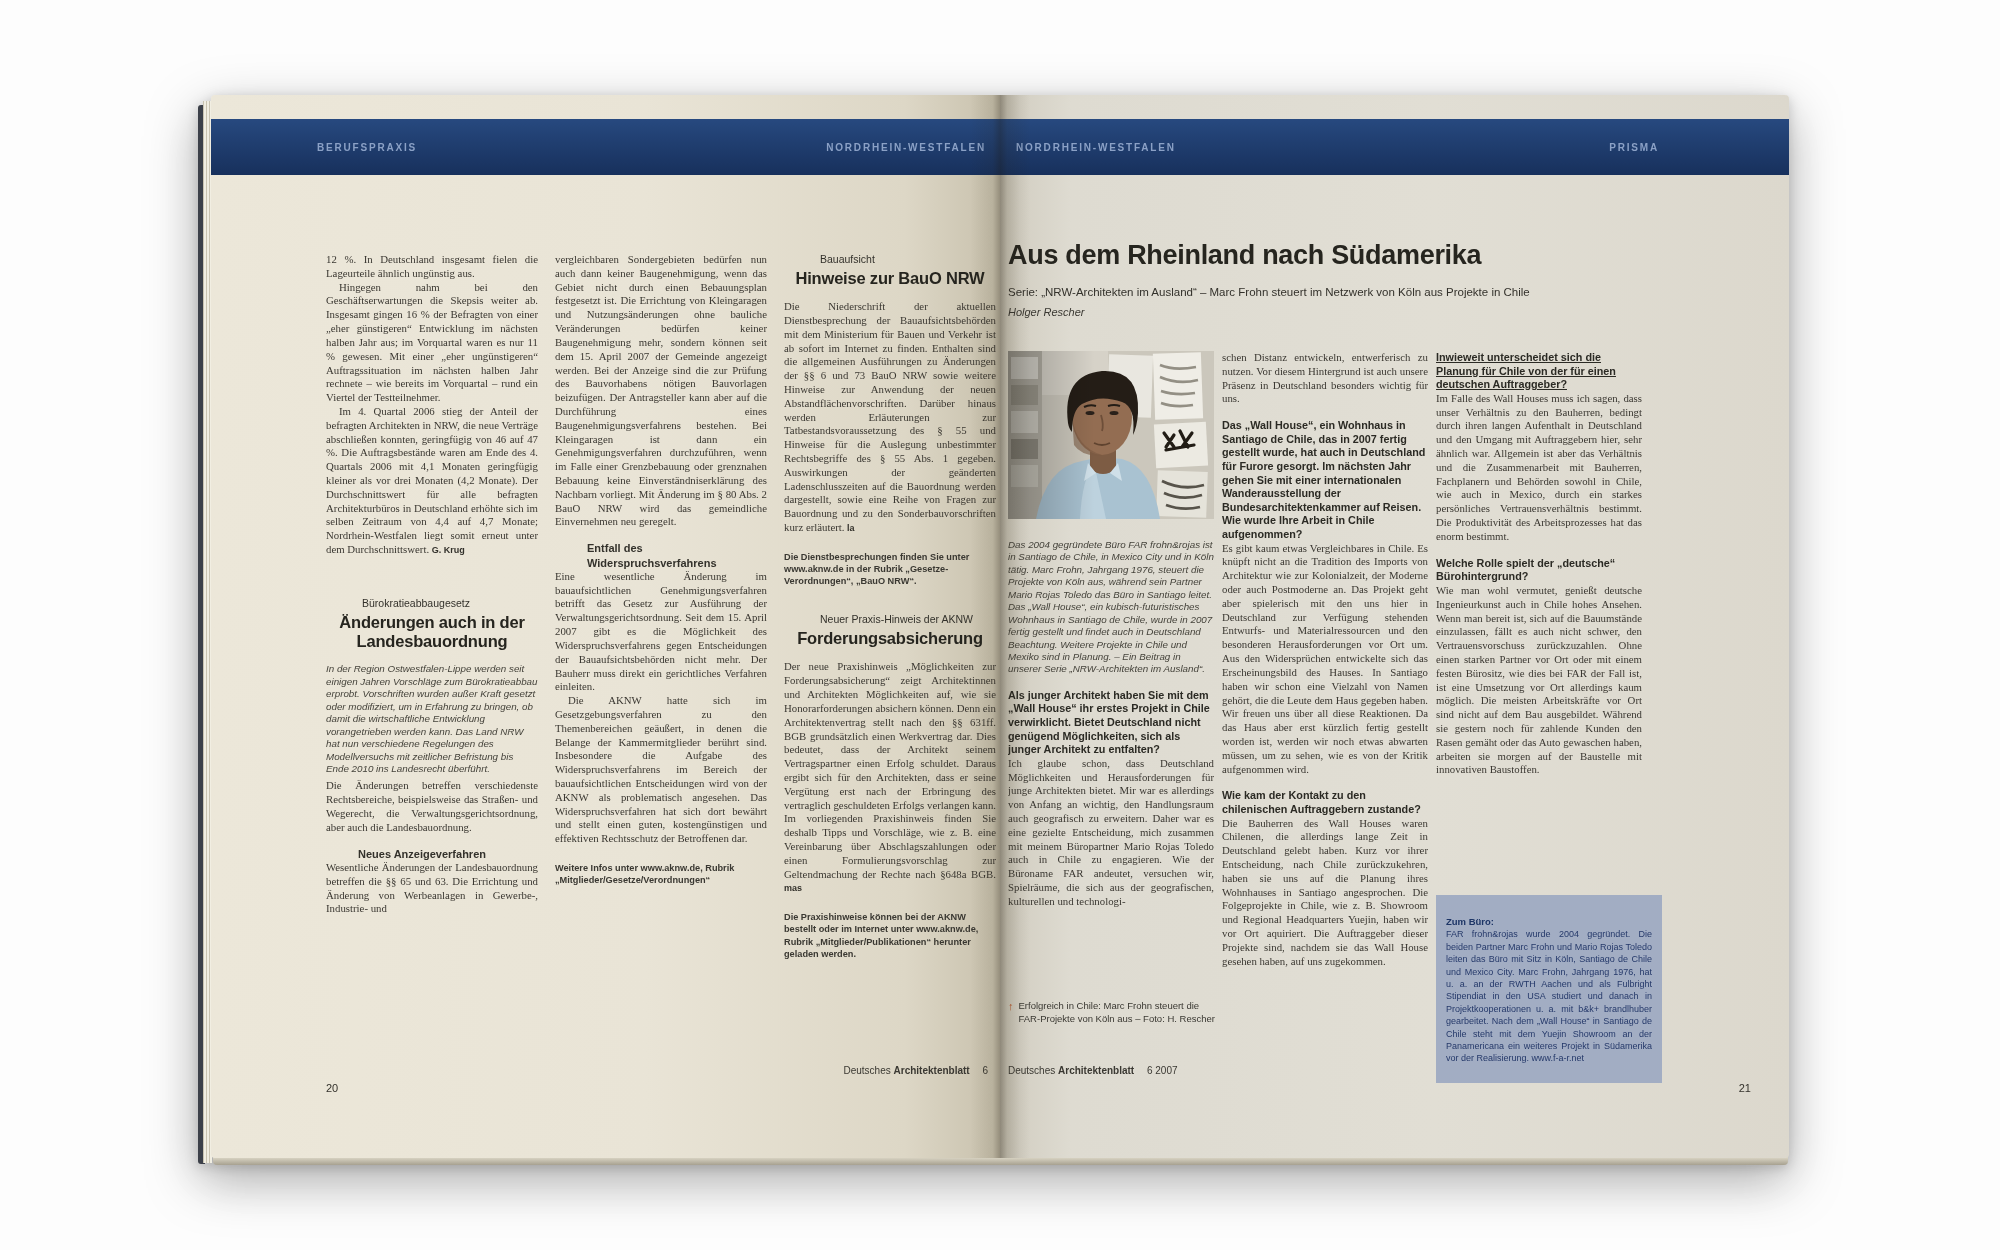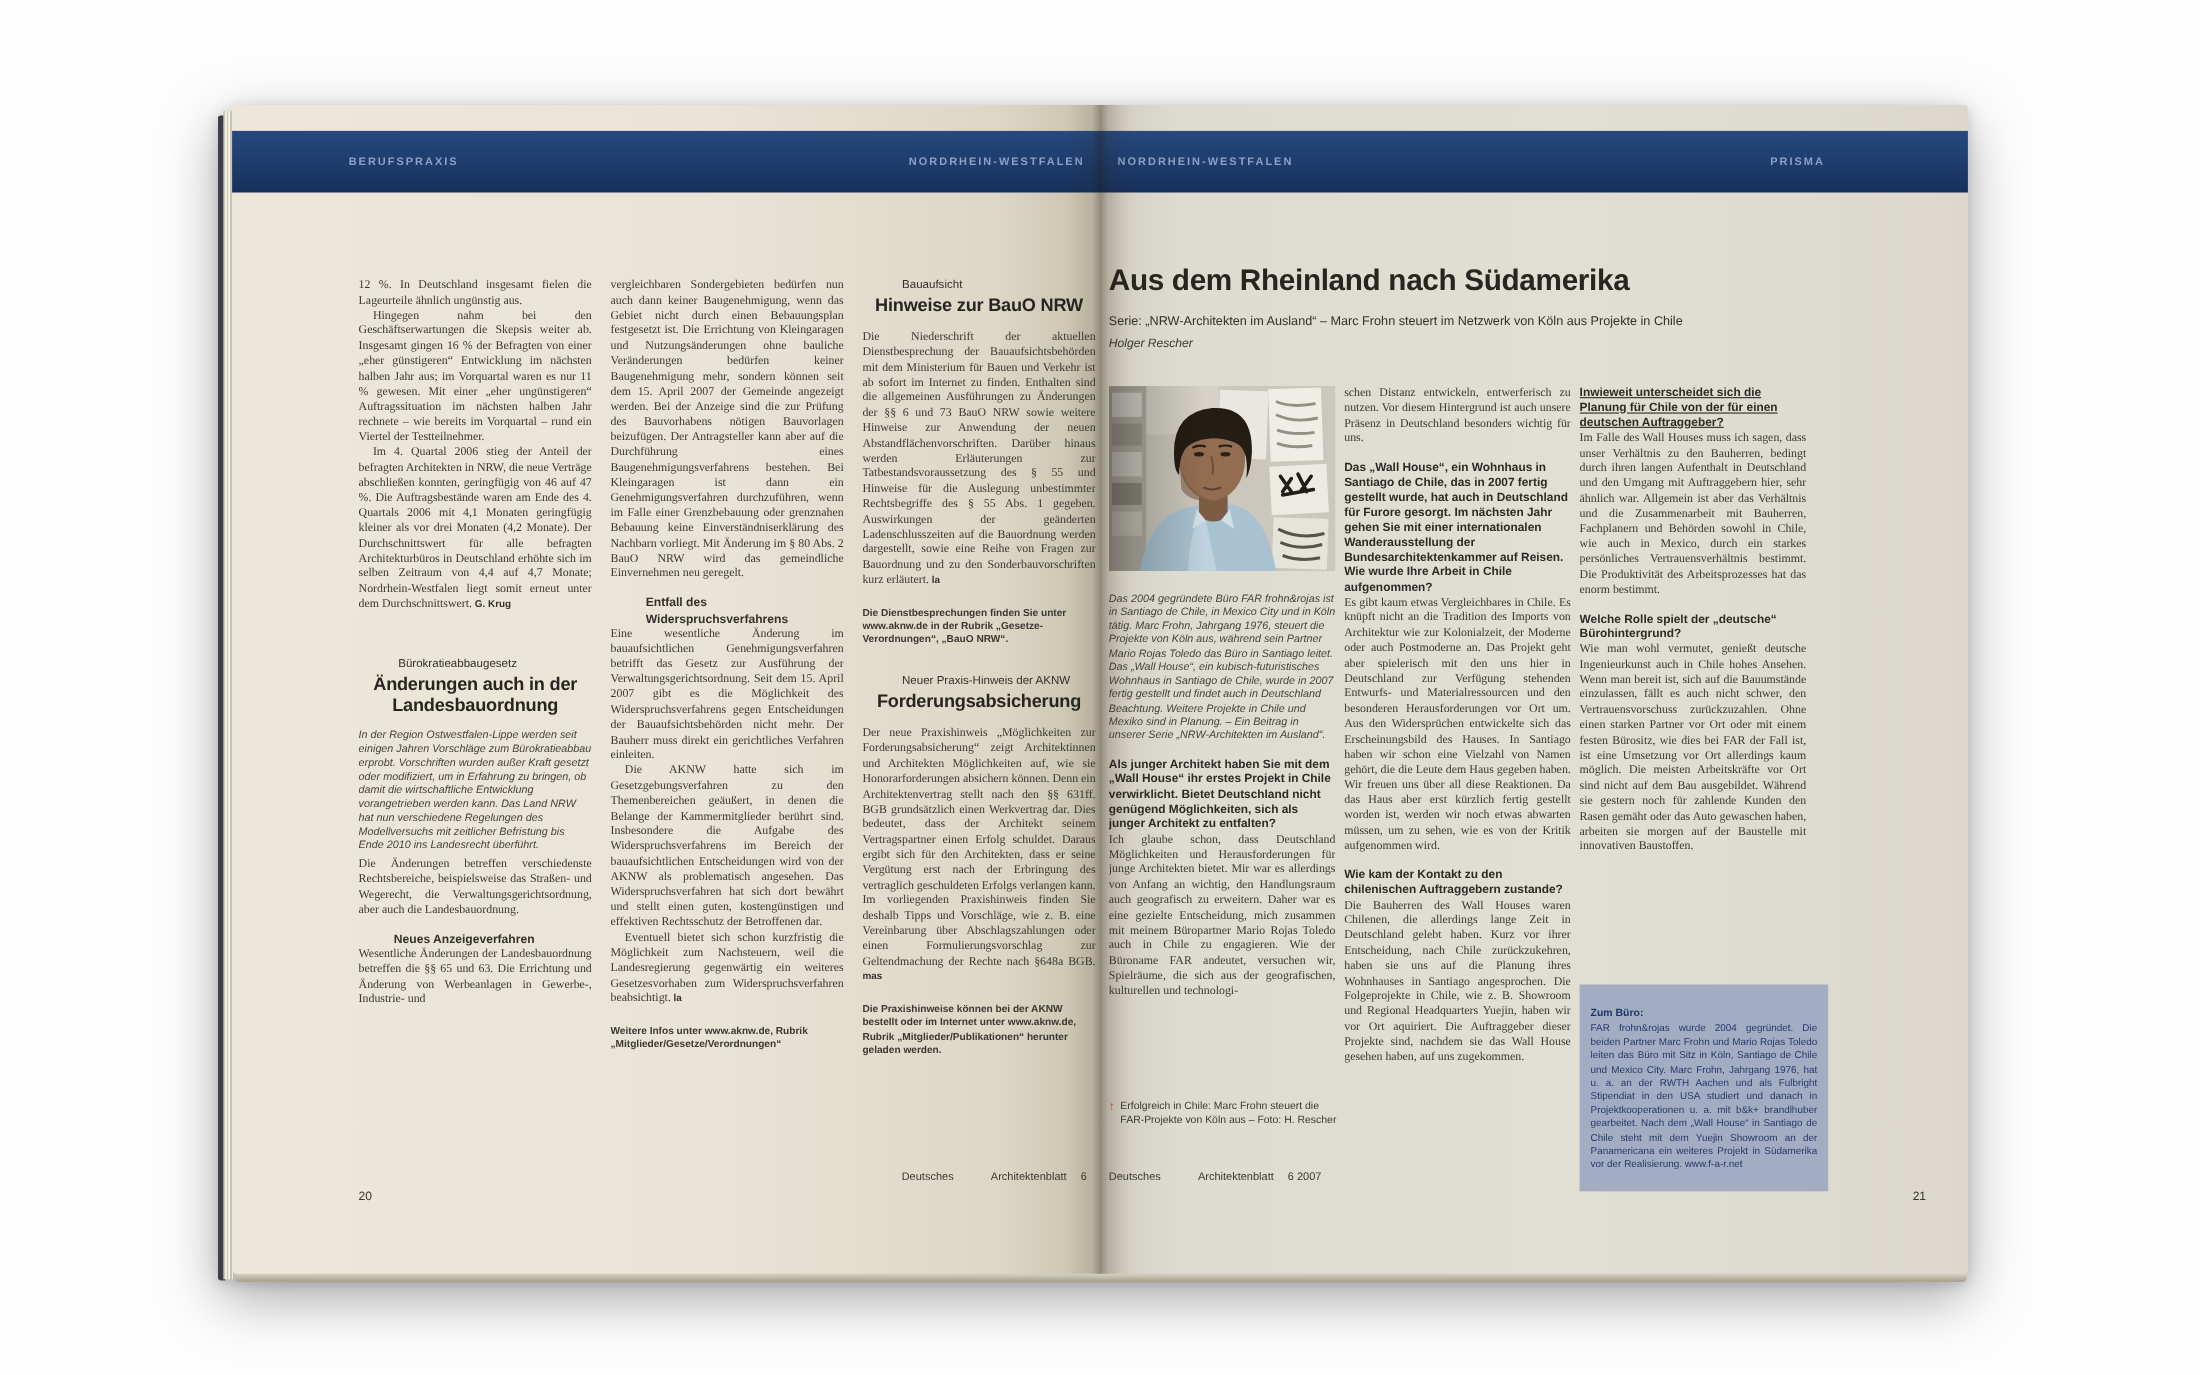--- a/index.html
+++ b/index.html
@@ -83,21 +83,21 @@
   
   .infobox{
     position:absolute;left:436px;top:800px;width:206px;height:148px;
     background:#a2adc3;padding:20px 10px;overflow:hidden;
   }
   .infobox-title{font:bold 9.5px/1.4 "Liberation Sans",sans-serif;color:#1d3566;}
   .infobox-text{font:9px/1.38 "Liberation Sans",sans-serif;color:#25396a;text-align:justify;}
 
   
   .footer{position:absolute;bottom:82px;font:10px "Liberation Sans",sans-serif;color:#3a3832;white-space:nowrap;}
-  .footer b{font-weight:normal;margin-left:31px;}
+  .footer b{font-weight:bold;}
   .footer .issue{margin-left:10px;}
   .footer-left{right:12px;}
   .footer-right{left:8px;}
   .pageno{position:absolute;font:11px "Liberation Sans",sans-serif;color:#33312b;}
   .pageno-left{left:115px;bottom:64px;}
   .pageno-right{right:38px;bottom:64px;}
 </style>
 </head>
 <body>
 
@@ -120,21 +120,20 @@
         <div class="b-lead">In der Region Ostwestfalen-Lippe werden seit einigen Jahren Vorschläge zum Bürokratieabbau erprobt. Vorschriften wurden außer Kraft gesetzt oder modifiziert, um in Erfahrung zu bringen, ob damit die wirtschaftliche Entwicklung vorangetrieben werden kann. Das Land NRW hat nun verschiedene Regelungen des Modellversuchs mit zeitlicher Befristung bis Ende 2010 ins Landesrecht überführt.</div>
         <div class="b-p">Die Änderungen betreffen verschiedenste Rechtsbereiche, beispielsweise das Straßen- und Wegerecht, die Verwaltungsgerichtsordnung, aber auch die Landesbauordnung.</div>
         <div class="b-subhead">Neues Anzeigeverfahren</div>
         <div class="b-p">Wesentliche Änderungen der Landesbauordnung betreffen die §§ 65 und 63. Die Errichtung und Änderung von Werbeanlagen in Gewerbe-, Industrie- und</div>
       </div>
     <div class="col lp-col lp-c2">
         <div class="b-p">vergleichbaren Sondergebieten bedürfen nun auch dann keiner Baugenehmigung, wenn das Gebiet nicht durch einen Bebauungsplan festgesetzt ist. Die Errichtung von Kleingaragen und Nutzungsänderungen ohne bauliche Veränderungen bedürfen keiner Baugenehmigung mehr, sondern können seit dem 15. April 2007 der Gemeinde angezeigt werden. Bei der Anzeige sind die zur Prüfung des Bauvorhabens nötigen Bauvorlagen beizufügen. Der Antragsteller kann aber auf die Durchführung eines Baugenehmigungsverfahrens bestehen. Bei Kleingaragen ist dann ein Genehmigungsverfahren durchzuführen, wenn im Falle einer Grenzbebauung oder grenznahen Bebauung keine Einverständniserklärung des Nachbarn vorliegt. Mit Änderung im § 80 Abs. 2 BauO NRW wird das gemeindliche Einvernehmen neu geregelt.</div>
         <div class="b-subhead">Entfall des Widerspruchsverfahrens</div>
         <div class="b-p">Eine wesentliche Änderung im bauaufsichtlichen Genehmigungsverfahren betrifft das Gesetz zur Ausführung der Verwaltungsgerichtsordnung. Seit dem 15. April 2007 gibt es die Möglichkeit des Widerspruchsverfahrens gegen Entscheidungen der Bauaufsichtsbehörden nicht mehr. Der Bauherr muss direkt ein gerichtliches Verfahren einleiten.</div>
         <div class="b-p indent">Die AKNW hatte sich im Gesetzgebungsverfahren zu den Themenbereichen geäußert, in denen die Belange der Kammermitglieder berührt sind. Insbesondere die Aufgabe des Widerspruchsverfahrens im Bereich der bauaufsichtlichen Entscheidungen wird von der AKNW als problematisch angesehen. Das Widerspruchsverfahren hat sich dort bewährt und stellt einen guten, kostengünstigen und effektiven Rechtsschutz der Betroffenen dar.</div>
-        <div class="b-p indent">Eventuell bietet sich schon kurzfristig die Möglichkeit zum Nachsteuern, weil die Landesregierung gegenwärtig ein weiteres Gesetzesvorhaben zum Widerspruchsverfahren beabsichtigt.<span class="sig"> la</span></div>
         <div class="b-note">Weitere Infos unter www.aknw.de, Rubrik „Mitglieder/Gesetze/Verordnungen“</div>
       </div>
     <div class="col lp-col lp-c3">
         <div class="b-kicker">Bauaufsicht</div>
         <div class="b-heading">Hinweise zur BauO NRW</div>
         <div class="b-p">Die Niederschrift der aktuellen Dienstbesprechung der Bauaufsichtsbehörden mit dem Ministerium für Bauen und Verkehr ist ab sofort im Internet zu finden. Enthalten sind die allgemeinen Ausführungen zu Änderungen der §§ 6 und 73 BauO NRW sowie weitere Hinweise zur Anwendung der neuen Abstandflächenvorschriften. Darüber hinaus werden Erläuterungen zur Tatbestandsvoraussetzung des § 55 und Hinweise für die Auslegung unbestimmter Rechtsbegriffe des § 55 Abs. 1 gegeben. Auswirkungen der geänderten Ladenschlusszeiten auf die Bauordnung werden dargestellt, sowie eine Reihe von Fragen zur Bauordnung und zu den Sonderbauvorschriften kurz erläutert.<span class="sig"> la</span></div>
         <div class="b-note">Die Dienstbesprechungen finden Sie unter www.aknw.de in der Rubrik „Gesetze-Verordnungen“, „BauO NRW“.</div>
         <div class="b-kicker gap-lg">Neuer Praxis-Hinweis der AKNW</div>
         <div class="b-heading">Forderungsabsicherung</div>
         <div class="b-p">Der neue Praxishinweis „Möglichkeiten zur Forderungsabsicherung“ zeigt Architektinnen und Architekten Möglichkeiten auf, wie sie Honorarforderungen absichern können. Denn ein Architektenvertrag stellt nach den §§ 631ff. BGB grundsätzlich einen Werkvertrag dar. Dies bedeutet, dass der Architekt seinem Vertragspartner einen Erfolg schuldet. Daraus ergibt sich für den Architekten, dass er seine Vergütung erst nach der Erbringung des vertraglich geschuldeten Erfolgs verlangen kann. Im vorliegenden Praxishinweis finden Sie deshalb Tipps und Vorschläge, wie z. B. eine Vereinbarung über Abschlagszahlungen oder einen Formulierungsvorschlag zur Geltendmachung der Rechte nach §648a BGB.<span class="sig"> mas</span></div>

